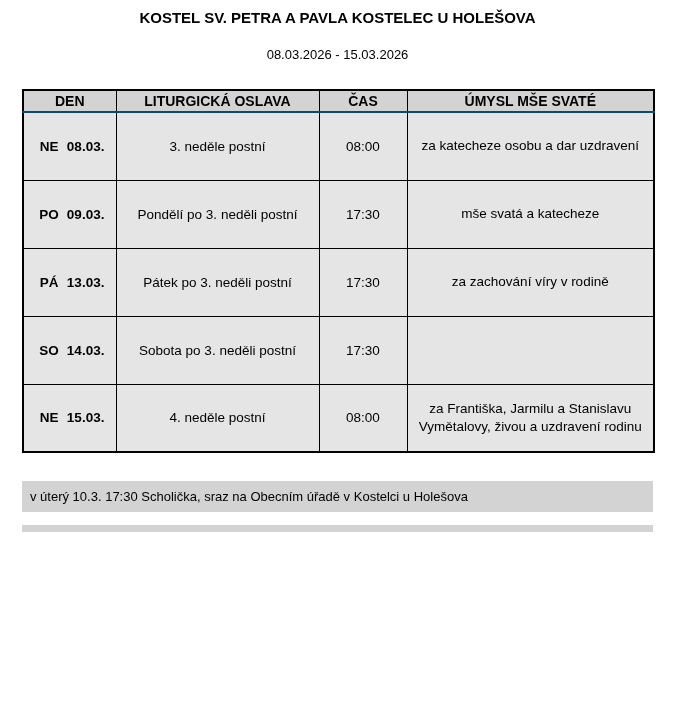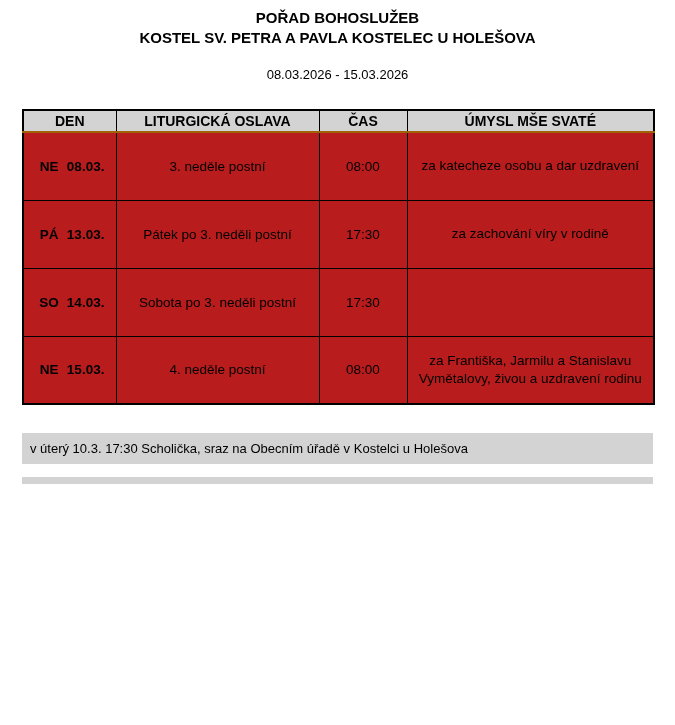--- a/index.html
+++ b/index.html
@@ -45,27 +45,27 @@
     vertical-align: middle;
     box-sizing: border-box;
     overflow: hidden;
   }
   table.schedule th {
     background: #d3d3d3;
     font-size: 14px;
     font-weight: bold;
     height: 22px;
     padding: 1px 2px;
-    border-bottom: 2px solid #a16207;
+    border-bottom: 2px solid #0c4a6e;
   }
   table.schedule td {
     height: 68px;
     font-size: 13.5px;
     padding: 2px 4px;
-    background: #b91c1c;
+    background: #e5e5e5;
   }
   col.c-day { width: 93px; }
   col.c-celebration { width: 203px; }
   col.c-time { width: 88px; }
   col.c-intention { width: 247px; }
   td.day-cell {
     background: #d3d3d3;
     font-weight: bold;
     text-align: left;
     padding-left: 7px;
@@ -92,21 +92,20 @@
     height: 7px;
     background: #d3d3d3;
   }
 </style>
 </head>
 <body>
 
 <div class="page">
 
   <div class="doc-header">
-    <div class="doc-title">POŘAD BOHOSLUŽEB</div>
     <div class="doc-subtitle">KOSTEL SV. PETRA A PAVLA KOSTELEC U HOLEŠOVA</div>
     <div class="doc-daterange">08.03.2026 - 15.03.2026</div>
   </div>
 
   <table class="schedule">
     <colgroup>
       <col class="c-day">
       <col class="c-celebration">
       <col class="c-time">
       <col class="c-intention">
@@ -123,20 +122,29 @@
   <tr>
     <td class="day-cell">
       <span class="day-abbr">NE</span>
       <span class="day-date">08.03.</span>
     </td>
     <td class="celebration-cell">3. neděle postní</td>
     <td class="time-cell">08:00</td>
     <td class="intention-cell">za katecheze osobu a dar uzdravení</td>
   </tr>
 
+  <tr>
+    <td class="day-cell">
+      <span class="day-abbr">PO</span>
+      <span class="day-date">09.03.</span>
+    </td>
+    <td class="celebration-cell">Pondělí po 3. neděli postní</td>
+    <td class="time-cell">17:30</td>
+    <td class="intention-cell">mše svatá a katecheze</td>
+  </tr>
 
 
 
 
   <tr>
     <td class="day-cell">
       <span class="day-abbr">PÁ</span>
       <span class="day-date">13.03.</span>
     </td>
     <td class="celebration-cell">Pátek po 3. neděli postní</td>

